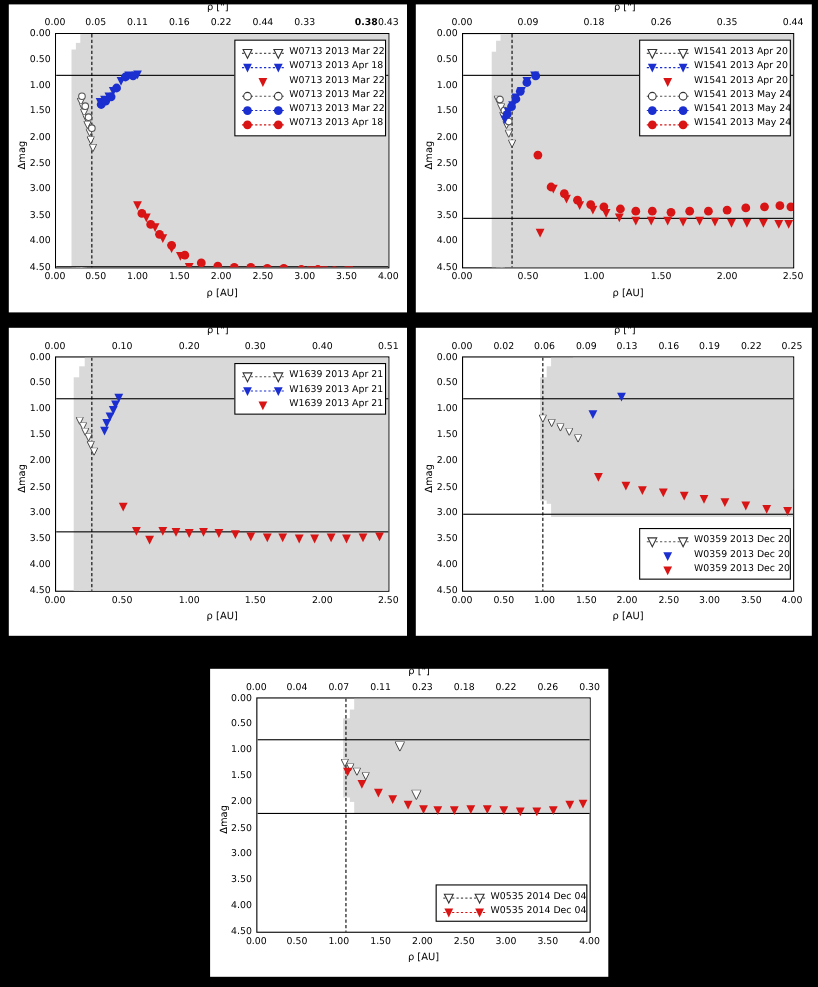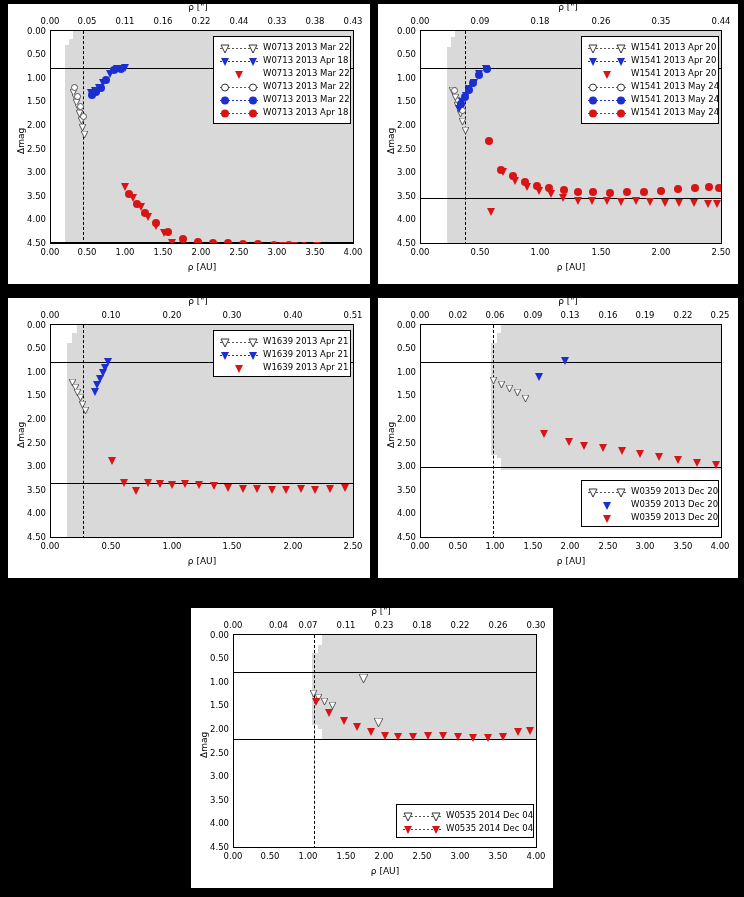--- a/index.html
+++ b/index.html
@@ -176,21 +176,21 @@
     <div class="axlabel" style="left:154px;top:258px;width:80px;">ρ [AU]</div>
     <div class="ylabel" style="left:8px;top:150px;">Δmag</div>
 
     <div class="ticklabel" style="left:24px;top:12px;width:36px;">0.00</div>
     <div class="ticklabel" style="left:61px;top:12px;width:36px;">0.05</div>
     <div class="ticklabel" style="left:99px;top:12px;width:36px;">0.11</div>
     <div class="ticklabel" style="left:137px;top:12px;width:36px;">0.16</div>
     <div class="ticklabel" style="left:175px;top:12px;width:36px;">0.22</div>
     <div class="ticklabel" style="left:213px;top:12px;width:36px;">0.44</div>
     <div class="ticklabel" style="left:251px;top:12px;width:36px;">0.33</div>
-    <div class="ticklabel" style="left:289px;top:12px;width:36px;">0.38</div>
+    <div class="ticklabel" style="left:307px;top:12px;width:36px;font-weight:bold;">0.38</div>
     <div class="ticklabel" style="left:327px;top:12px;width:36px;">0.43</div>
 
     <div class="ticklabel" style="left:24px;top:243px;width:36px;">0.00</div>
     <div class="ticklabel" style="left:61px;top:243px;width:36px;">0.50</div>
     <div class="ticklabel" style="left:99px;top:243px;width:36px;">1.00</div>
     <div class="ticklabel" style="left:137px;top:243px;width:36px;">1.50</div>
     <div class="ticklabel" style="left:175px;top:243px;width:36px;">2.00</div>
     <div class="ticklabel" style="left:213px;top:243px;width:36px;">2.50</div>
     <div class="ticklabel" style="left:251px;top:243px;width:36px;">3.00</div>
     <div class="ticklabel" style="left:289px;top:243px;width:36px;">3.50</div>
@@ -643,21 +643,21 @@
             </svg></span>
         <span class="legtext">W0535 2014 Dec 04</span>
       </div>
     </div>
 
     <div class="axlabel" style="left:150px;top:-2px;width:80px;">ρ ["]</div>
     <div class="axlabel" style="left:154px;top:258px;width:80px;">ρ [AU]</div>
     <div class="ylabel" style="left:8px;top:150px;">Δmag</div>
 
     <div class="ticklabel" style="left:24px;top:12px;width:36px;">0.00</div>
-    <div class="ticklabel" style="left:61px;top:12px;width:36px;text-align:right;">0.04</div>
+    <div class="ticklabel" style="left:61px;top:12px;width:36px;">0.04</div>
     <div class="ticklabel" style="left:99px;top:12px;width:36px;">0.07</div>
     <div class="ticklabel" style="left:137px;top:12px;width:36px;">0.11</div>
     <div class="ticklabel" style="left:175px;top:12px;width:36px;">0.23</div>
     <div class="ticklabel" style="left:213px;top:12px;width:36px;">0.18</div>
     <div class="ticklabel" style="left:251px;top:12px;width:36px;">0.22</div>
     <div class="ticklabel" style="left:289px;top:12px;width:36px;">0.26</div>
     <div class="ticklabel" style="left:327px;top:12px;width:36px;">0.30</div>
 
     <div class="ticklabel" style="left:24px;top:243px;width:36px;">0.00</div>
     <div class="ticklabel" style="left:61px;top:243px;width:36px;">0.50</div>

